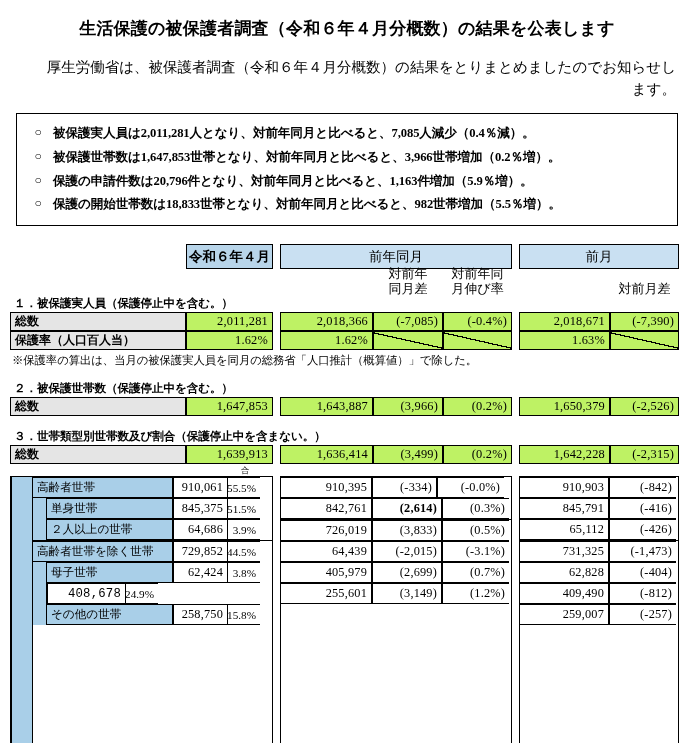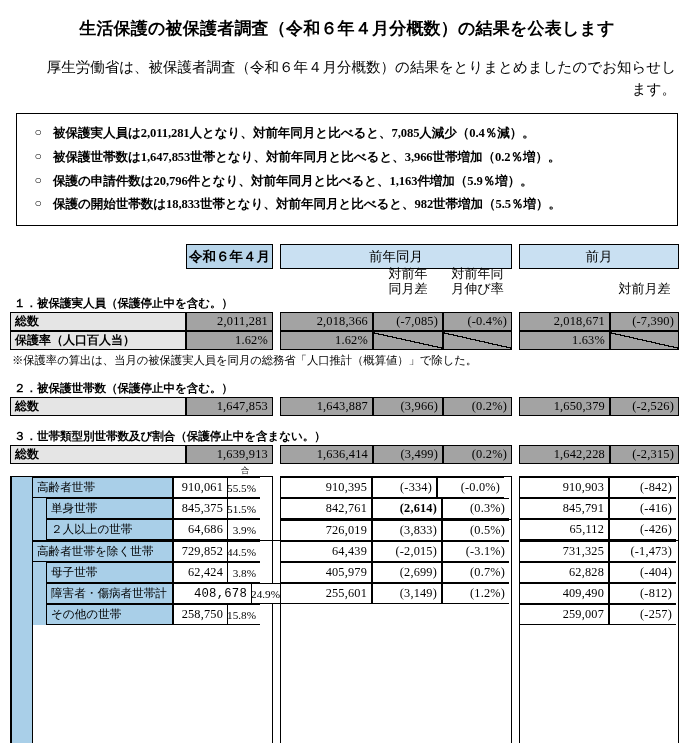--- a/index.html
+++ b/index.html
@@ -118,21 +118,21 @@
   
   .drow { display: flex; }
   .cell {
     border: 1px solid #000;
     box-sizing: border-box;
     font-size: 11.6px;
     display: flex;
     align-items: center;
     height: 19px;
     padding: 0 4px;
-    background: #a3a3a3;
+    background: #bef264;
     position: relative;
   }
   .cell.num { justify-content: flex-end; font-size: 12.4px; letter-spacing: 0.2px; }
   .cell.lbl { background: #e5e5e5; font-weight: bold; font-size: 12px; }
   .gap { width: 7px; flex: none; }
 
   .w-label { width: 176px; flex: none; border-width: 1.6px; }
   .w-cur   { width: 87px;  flex: none; border-width: 1.6px; }
   .w-a     { width: 93px;  flex: none; }
   .w-b     { width: 70px;  flex: none; }
@@ -350,21 +350,20 @@
               <div class="bcell pct" style="width: 32px; flex: 0 0 auto; border-left: none; border-right: none;">44.5%</div>
             </div>
             <div class="brow">
               <div class="bcell shade" style="width: 14px; flex: 0 0 auto; border-top: none; border-bottom: none; border-left: none;"></div>
               <div class="bcell shade" style="width: 126px; flex: 0 0 auto; border-left: none;">母子世帯</div>
               <div class="bcell num" style="width: 55px; flex: 0 0 auto;">62,424</div>
               <div class="bcell pct" style="width: 32px; flex: 0 0 auto; border-left: none; border-right: none;">3.8%</div>
             </div>
             <div class="brow">
               <div class="bcell shade" style="width: 14px; flex: 0 0 auto; border-top: none; border-bottom: none; border-left: none;"></div>
-              <div class="bcell shade" style="width: 126px; flex: 0 0 auto; border-left: none;">障害者・傷病者世帯計</div>
               <div class="bcell num" style="width: 79px; flex: 0 0 auto; font-family: Liberation Mono, monospace;">408,678</div>
               <div class="bcell pct" style="width: 32px; flex: 0 0 auto; border-left: none; border-right: none;">24.9%</div>
             </div>
             <div class="brow">
               <div class="bcell shade" style="width: 14px; flex: 0 0 auto; border-top: none; border-bottom: none; border-left: none;"></div>
               <div class="bcell shade" style="width: 126px; flex: 0 0 auto; border-left: none;">その他の世帯</div>
               <div class="bcell num" style="width: 55px; flex: 0 0 auto;">258,750</div>
               <div class="bcell pct" style="width: 32px; flex: 0 0 auto; border-left: none; border-right: none;">15.8%</div>
             </div>
           </div>

